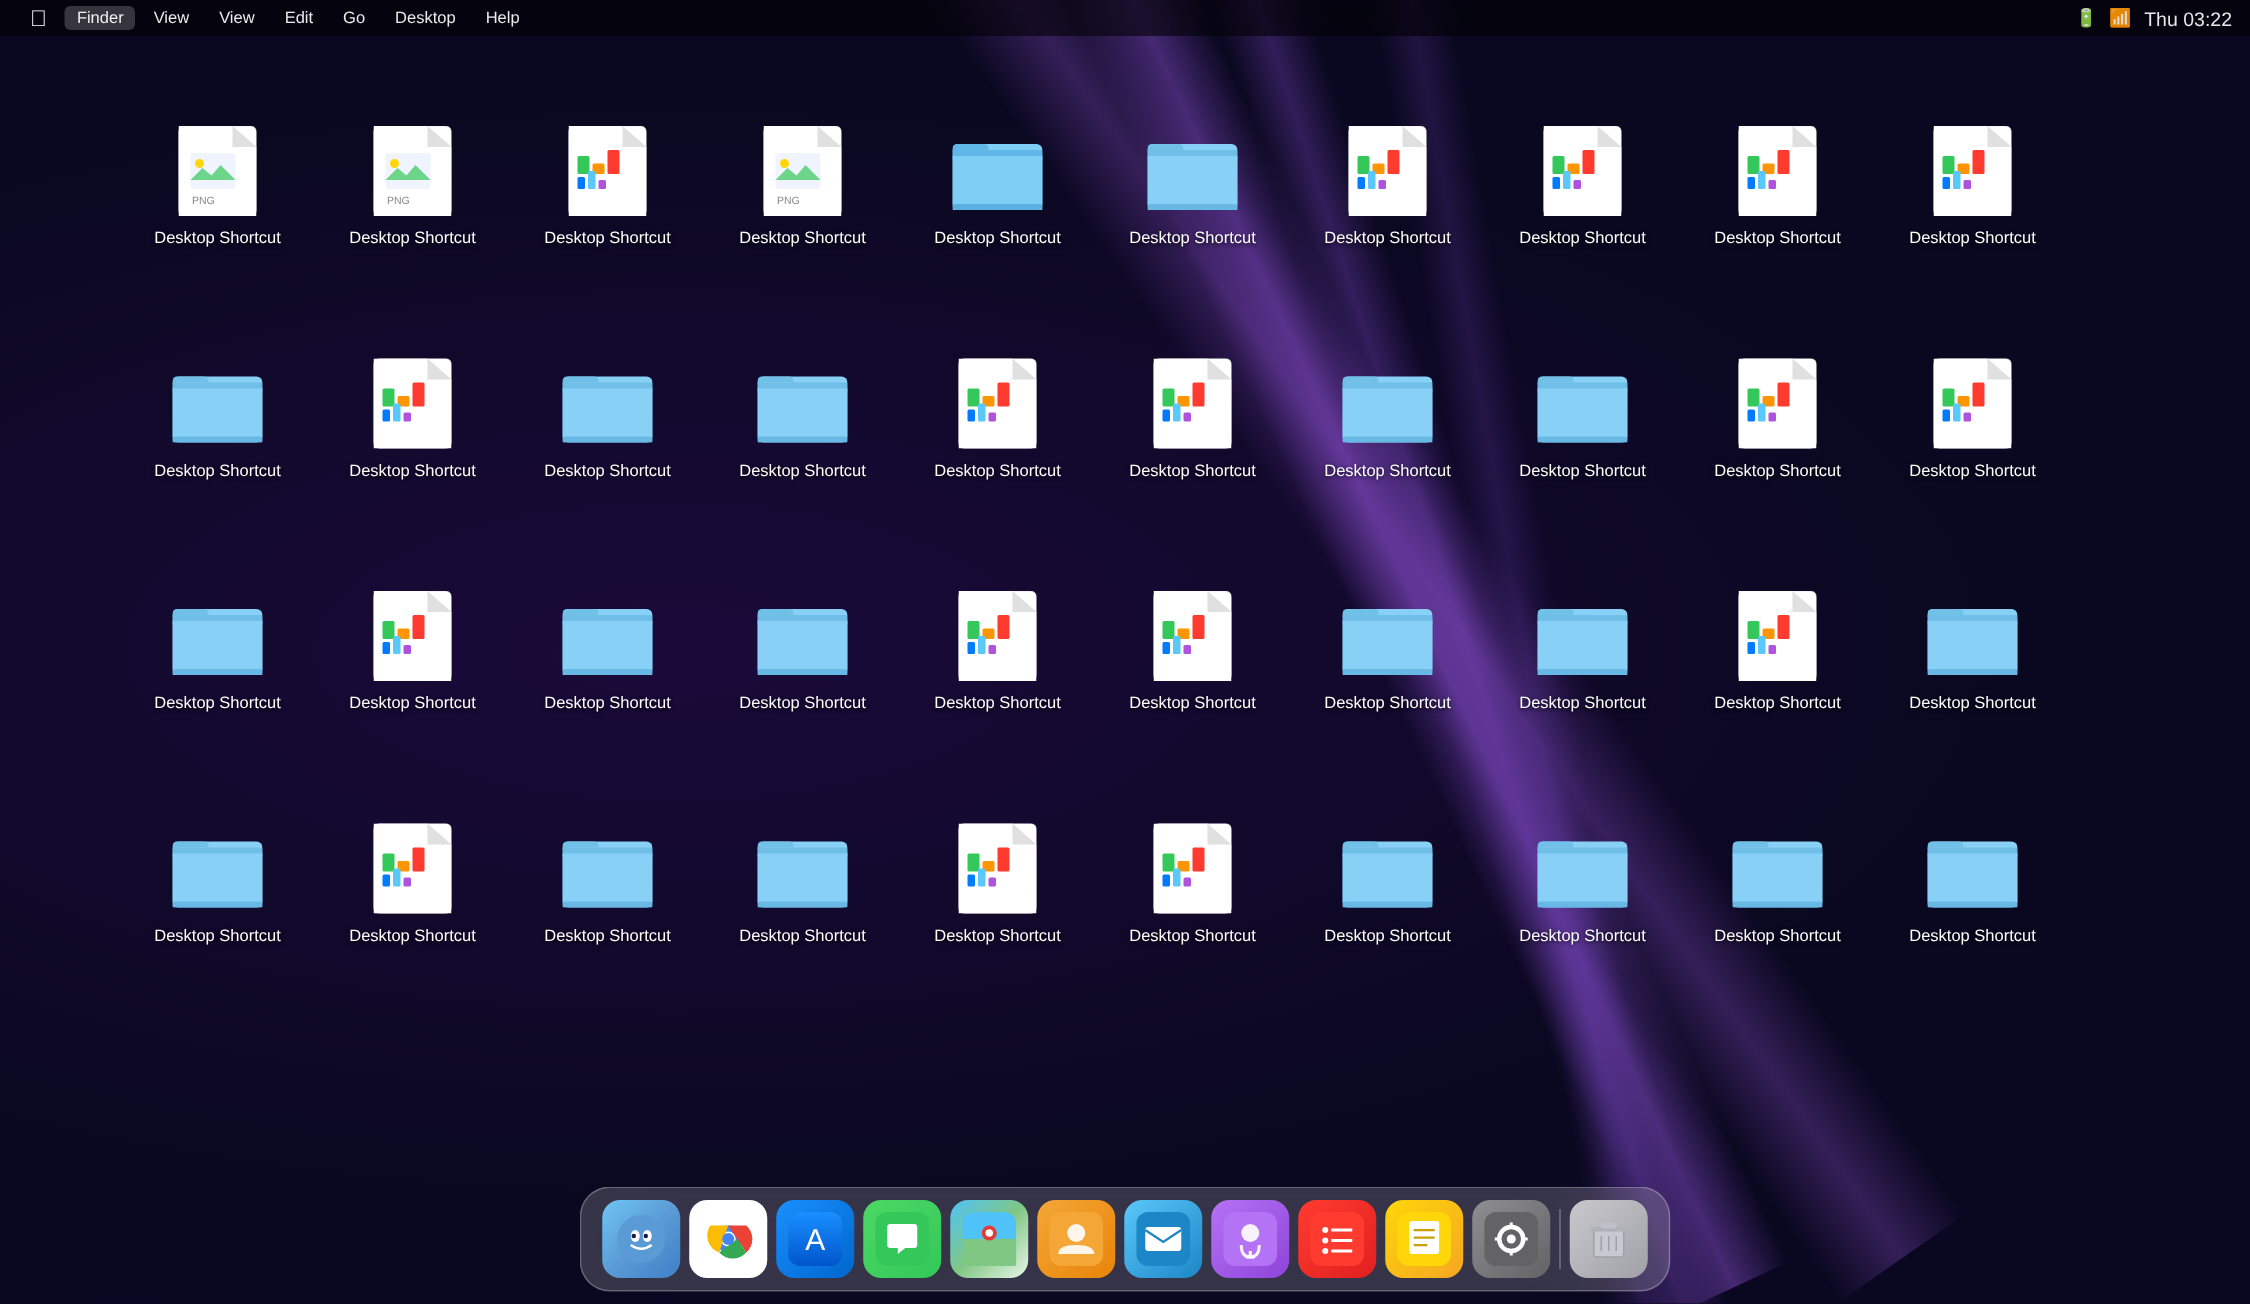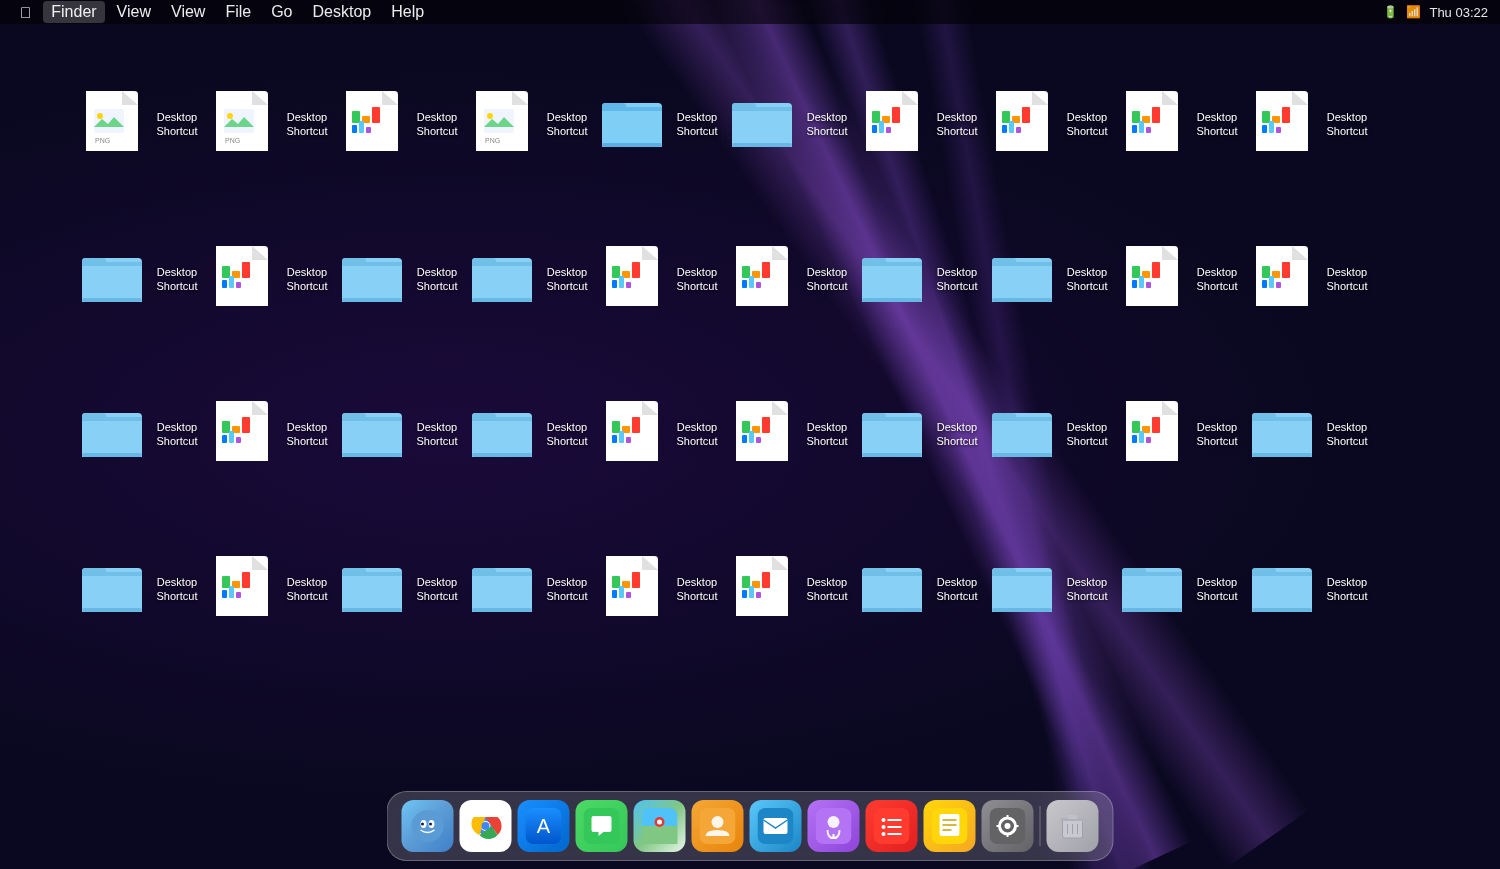--- a/index.html
+++ b/index.html
@@ -79,21 +79,21 @@
     }
 
     .menubar-left {
       display: flex;
       align-items: center;
       gap: 4px;
     }
 
     .menubar-item {
       color: rgba(255,255,255,0.92);
-      font-size: 16px;
+      font-size: 11px;
       padding: 2px 8px;
       border-radius: 4px;
       cursor: default;
       white-space: nowrap;
     }
 
     .menubar-item.active {
       background: rgba(255,255,255,0.2);
     }
 
@@ -122,20 +122,21 @@
       display: grid;
       grid-template-columns: repeat(10, 130px);
       grid-template-rows: repeat(4, 140px);
       row-gap: 15px;
       column-gap: 0;
       padding: 20px 0;
     }
 
     .desktop-icon {
       display: flex;
+      flex-direction: column;
       align-items: center;
       justify-content: center;
       padding-top: 8px;
       cursor: default;
       border-radius: 8px;
       padding-bottom: 4px;
     }
 
     .icon-img {
       width: 64px;
@@ -207,21 +208,21 @@
   <div class="streak streak3"></div>
   <div class="streak streak4"></div>
 </div>
 
 <div class="menubar">
   <div class="menubar-left">
     <span class="menubar-item apple-logo"></span>
     <span class="menubar-item active">Finder</span>
     <span class="menubar-item">View</span>
     <span class="menubar-item">View</span>
-    <span class="menubar-item">File</span>
+    <span class="menubar-item">Edit</span>
     <span class="menubar-item">Go</span>
     <span class="menubar-item">Desktop</span>
     <span class="menubar-item">Help</span>
   </div>
   <div class="menubar-right">
     <span style="font-size:12px;">🔋</span>
     <span style="font-size:12px;">📶</span>
     <span>Thu 03:22</span>
   </div>
 </div>

